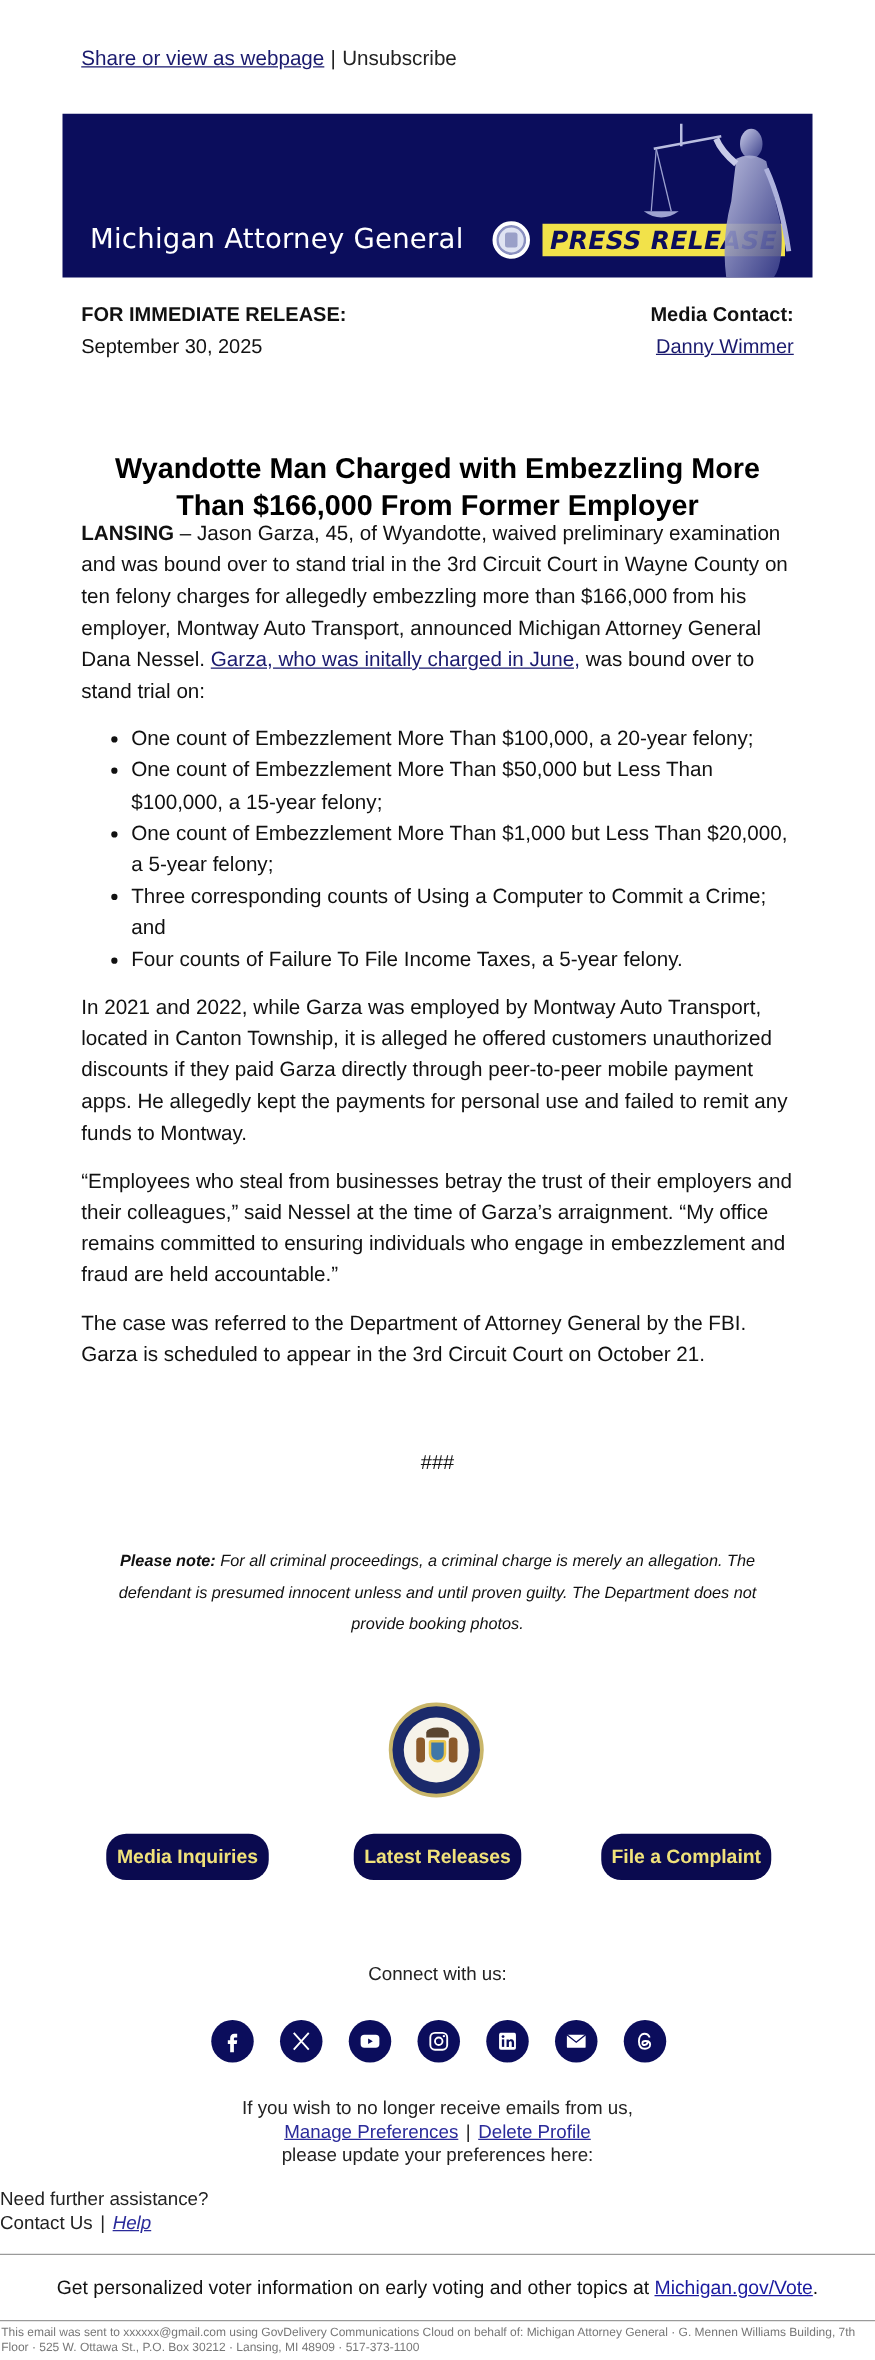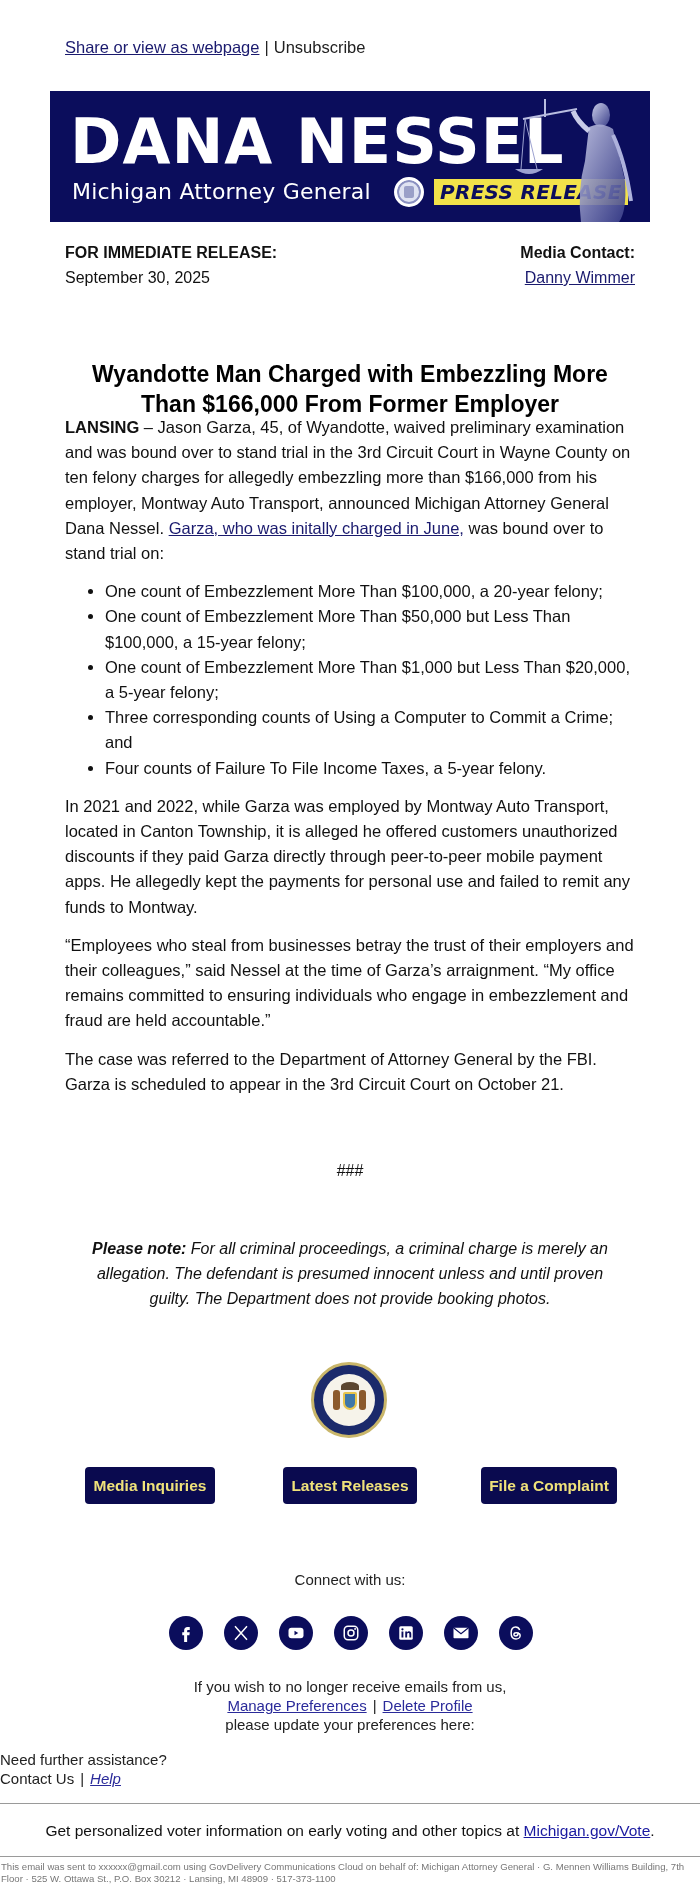--- a/index.html
+++ b/index.html
@@ -31,32 +31,32 @@
   .headline { left: 65px; width: 570px; top: 333px; text-align: center; font-size: 23px; line-height: 30px; font-weight: bold; color: #000; margin-top: 26px; }
 
   
   .body { left: 65px; width: 575px; top: 415px; font-size: 16.5px; line-height: 25.2px; color: #111; }
   .body p { margin-bottom: 13px; }
   .body ul { margin: 0 0 13px 40px; list-style: disc; }
   .body li { padding-left: 0px; }
 
   .hash { left: 0; width: 700px; top: 1162px; text-align: center; font-size: 16px; }
 
-  .note { left: 80px; width: 540px; top: 1236px; text-align: center; font-size: 16px; line-height: 25px; font-style: italic; }
+  .note { left: 80px; width: 540px; top: 1236px; text-align: center; font-size: 13px; line-height: 25px; font-style: italic; }
   .note b { font-weight: bold; }
 
   .seal { left: 311px; top: 1362px; width: 76px; height: 76px; border-radius: 50%; background: #1b2a6b; border: 3px solid #c9b66a; }
   .seal .inner { position: absolute; left: 9px; top: 9px; width: 52px; height: 52px; border-radius: 50%; background: #f6f3ea; }
   .seal .shield { position: absolute; left: 20px; top: 18px; width: 14px; height: 18px; background: #3f77a8; border: 2px solid #e8c44a; border-radius: 2px 2px 7px 7px; }
   .seal .elk-l, .seal .elk-r { position: absolute; top: 16px; width: 7px; height: 20px; background: #8b5a2b; border-radius: 3px; }
   .seal .elk-l { left: 10px; } .seal .elk-r { left: 36px; }
   .seal .eagle { position: absolute; left: 18px; top: 8px; width: 18px; height: 8px; background: #5b4630; border-radius: 50% 50% 0 0; }
 
   
-  .btn { position: absolute; top: 1467px; height: 37px; background: #0a0a4f; color: #f0e27a; font-weight: bold; font-size: 15.5px; border-radius: 4px; display: flex; align-items: center; justify-content: center; }
+  .btn { position: absolute; top: 1467px; height: 37px; background: #0a0a4f; color: #f0e27a; font-weight: bold; font-size: 15.5px; border-radius: 16px; display: flex; align-items: center; justify-content: center; }
   .btn1 { left: 85px; width: 130px; }
   .btn2 { left: 283px; width: 134px; }
   .btn3 { left: 481px; width: 136px; }
 
   .connect { left: 0; width: 700px; top: 1571px; text-align: center; font-size: 15px; color: #222; }
 
   .social { left: 0; width: 700px; top: 1616px; display: flex; justify-content: center; gap: 21px; padding-left: 2px; }
   .social .ic { width: 34px; height: 34px; border-radius: 50%; background: #0b0d5c; display: flex; align-items: center; justify-content: center; color: #fff; }
   .social svg { width: 18px; height: 18px; }
 
@@ -74,21 +74,20 @@
   .footer { left: 1px; top: 1861px; width: 698px; font-size: 9.6px; line-height: 12px; color: #777; font-family: "Liberation Sans", sans-serif; }
 </style>
 </head>
 <body>
 
 <div class="abs toplinks">
   <a href="#">Share or view as webpage</a><span class="sep">|</span><span>Unsubscribe</span>
 </div>
 
 <div class="abs banner">
-  <div class="title">DANA NESSEL</div>
   <div class="subtitle">Michigan Attorney General</div>
   <div class="seal-small"></div>
   <div class="press">PRESS RELEASE</div>
   <svg class="statue" viewBox="0 0 135 131">
     <defs>
       <linearGradient id="sg" x1="0" y1="0" x2="1" y2="1">
         <stop offset="0" stop-color="#c8cbe8"></stop>
         <stop offset="1" stop-color="#3a3f8a"></stop>
       </linearGradient>
     </defs>

